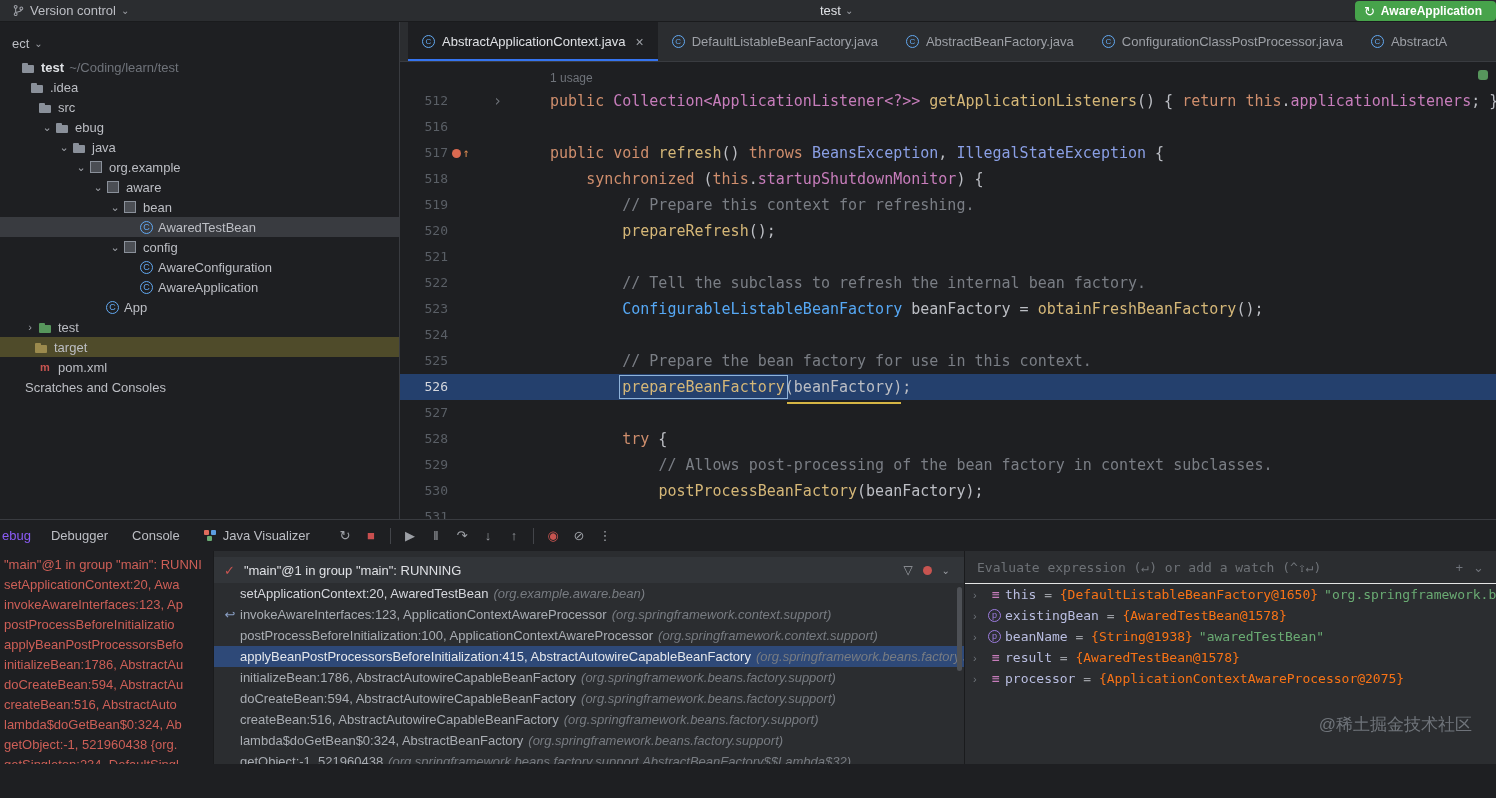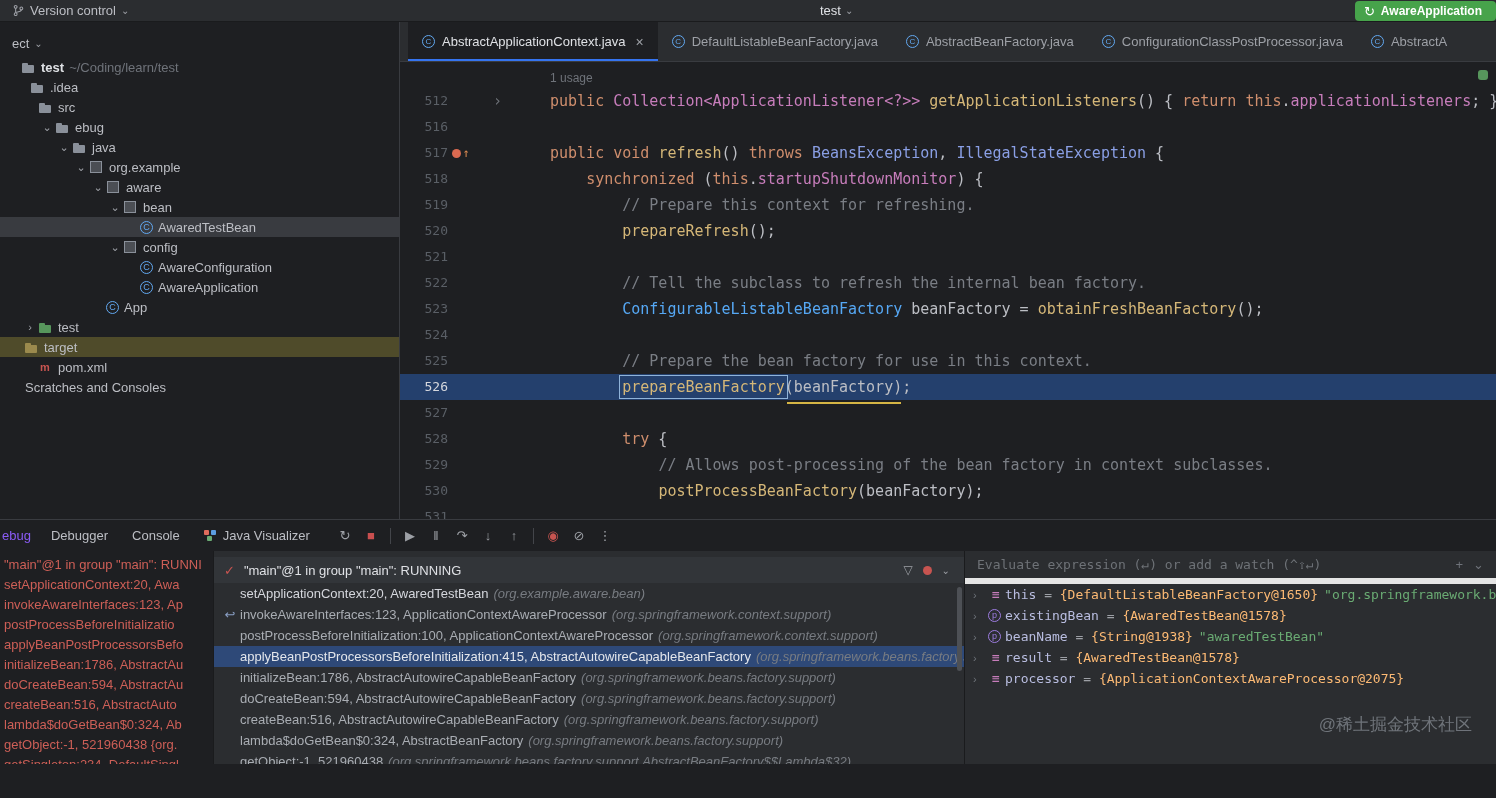--- a/index.html
+++ b/index.html
@@ -93,33 +93,33 @@
   .tdot{width:9px;height:9px;border-radius:50%;background:#c75450;display:inline-block}
   .frow{height:21px;line-height:21px;display:flex;white-space:nowrap;overflow:hidden;padding-left:6px}
   .frow.sel{background:#2e4978}
   .fico{width:20px;flex:none;text-align:center;color:#8a9fc4}
   .fm{color:#a9adb3}
   .fm.first{color:#d5d7dd}
   .frow.sel .fm{color:#e3e6eb}
   .fpkg{color:#787c82;font-style:italic;margin-left:5px}
   .mscroll{position:absolute;right:2px;top:36px;width:5px;height:84px;background:#4d5055;border-radius:3px}
   .dright{width:531px;flex:none;background:#2b2d30;position:relative;overflow:hidden}
-  .evalbar{height:33px;display:flex;align-items:center;border-bottom:6px solid #e5e5e5;padding:0 12px;
+  .evalbar{height:33px;display:flex;align-items:center;border-bottom:1px solid #e5e5e5;padding:0 12px;
     color:#6e7277;font-family:"DejaVu Sans Mono","Liberation Mono",monospace;font-size:13px}
   .eval-right{margin-left:auto;display:flex;gap:10px;color:#6f737a;font-family:"Liberation Sans",sans-serif}
   .vrow{height:21px;display:flex;align-items:center;white-space:pre;overflow:hidden;padding-left:8px;
     font-family:"DejaVu Sans Mono","Liberation Mono",monospace;font-size:13px}
   .vchev{width:14px;flex:none;color:#6f737a;font-size:11px;font-family:"Liberation Sans",sans-serif}
   .vico{width:18px;flex:none;text-align:center}
   .vico.value{color:#c77dbb;font-size:13px}
   .vico.param{color:#9d7ce0;border:1px solid #9d7ce0;border-radius:50%;width:13px;height:13px;line-height:11px;
     font-size:9px;margin:0 4px 0 1px;font-family:"Liberation Sans",sans-serif;text-align:center}
   .vname{color:#b9bde0}
   .veq{color:#9da0a6}
-  .vval{color:#fdba74}
+  .vval{color:#f97316}
   .vstr{color:#6aab73;margin-left:6px}
   .watermark{position:absolute;right:24px;bottom:28px;color:#7b8087;font-size:17px;opacity:.85}
 </style>
 </head>
 <body>
 
 <div id="app">
 
   <header class="topbar">
     <div class="tb-group">
@@ -215,21 +215,21 @@
           <div class="trow" style="padding-left: 91px;">
             <span class="chev2"></span>
             <span class="ticon i-class">C</span>
             <span class="tlab">App</span>
           </div>
           <div class="trow" style="padding-left: 23px;">
             <span class="chev2">›</span>
             <span class="ticon i-folder-test"></span>
             <span class="tlab">test</span>
           </div>
-          <div class="trow hl" style="padding-left: 9px;">
+          <div class="trow hl" style="padding-left: 19px;">
             <span class="chev2"></span>
             <span class="ticon i-folder-excluded"></span>
             <span class="tlab">target</span>
           </div>
           <div class="trow" style="padding-left: 23px;">
             <span class="chev2"></span>
             <span class="ticon i-maven">m</span>
             <span class="tlab">pom.xml</span>
           </div>
           <div class="trow" style="padding-left: 6px;">

